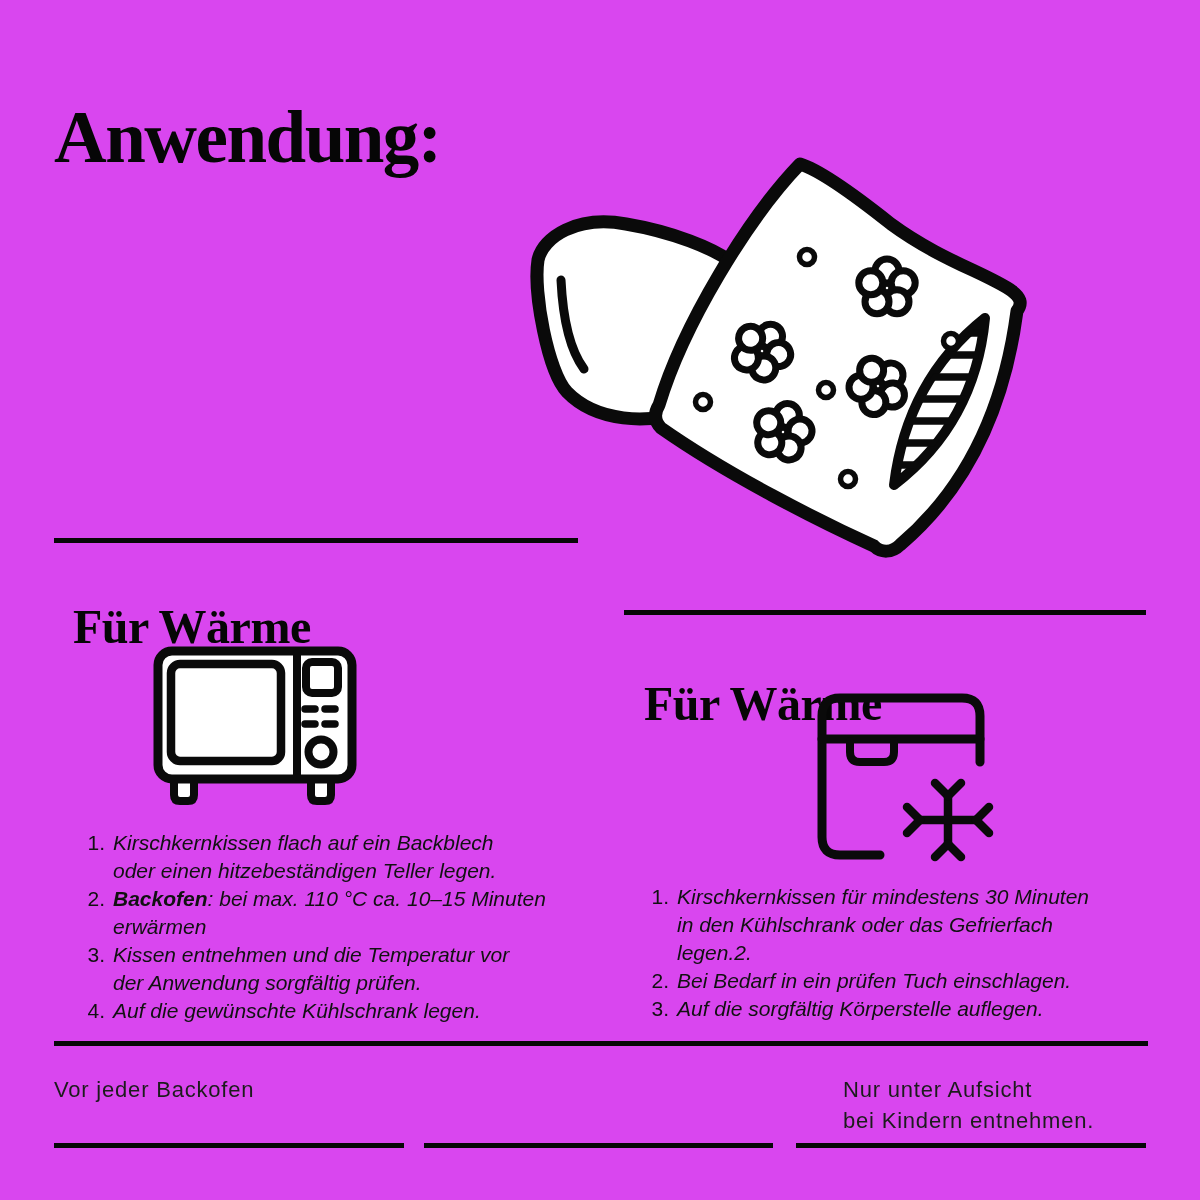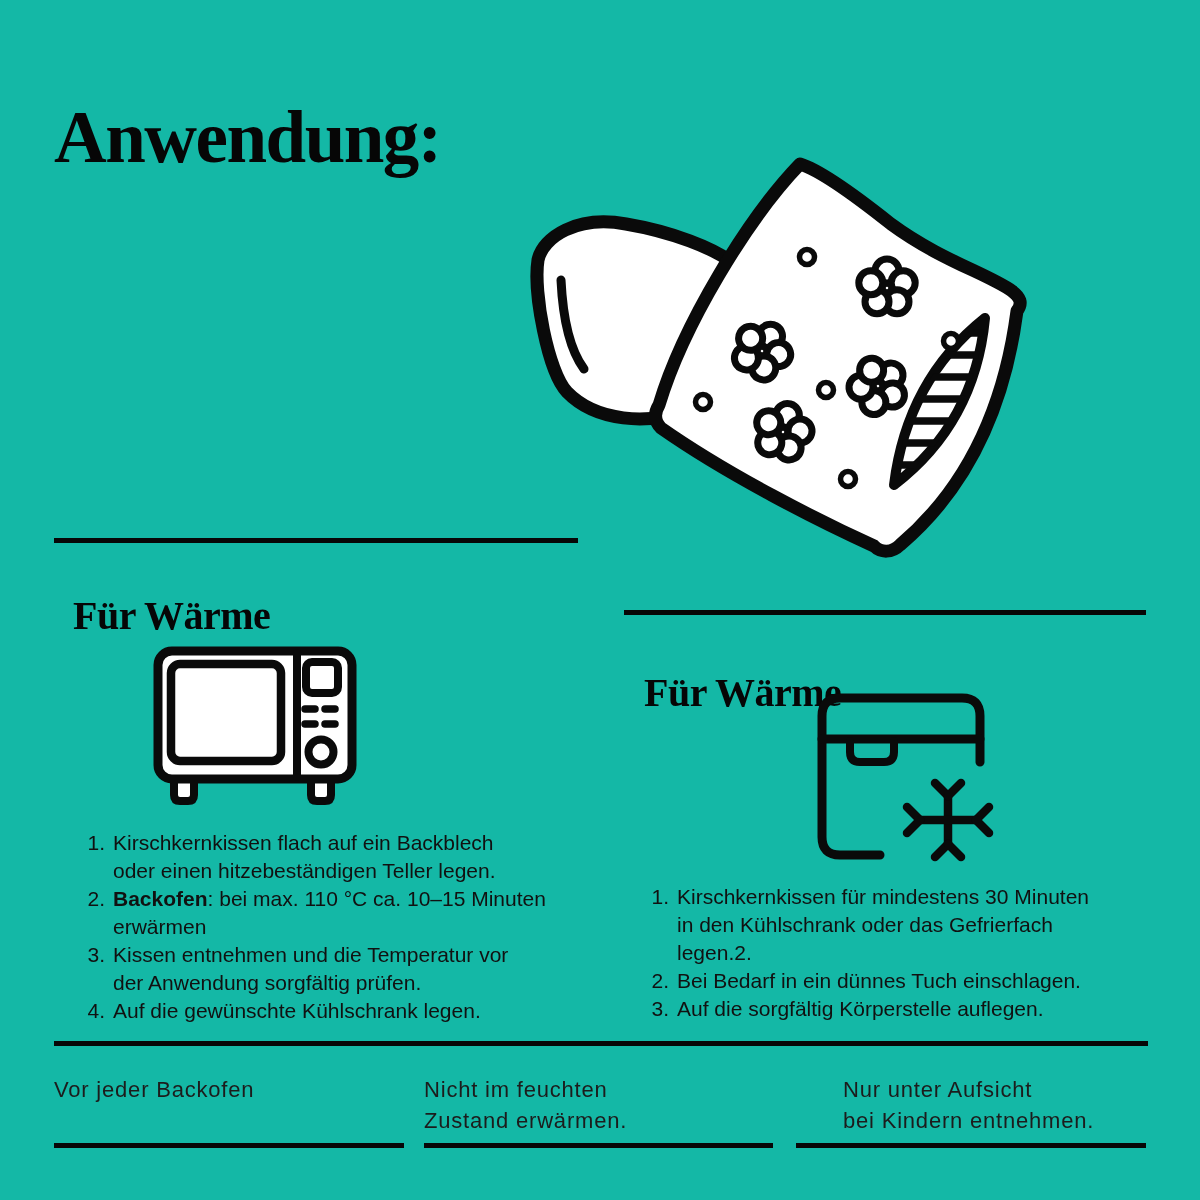--- a/index.html
+++ b/index.html
@@ -1,40 +1,40 @@
 <!DOCTYPE html>
 <html><head>
 <meta charset="utf-8">
 <style>
   html,body{margin:0;padding:0;background:#fff;}
   #canvas{
-    position:relative;width:1200px;height:1200px;background:#14b8a6;
+    position:relative;width:1200px;height:1200px;background:#d946ef;
     font-family:"Liberation Sans","DejaVu Sans",sans-serif;color:#0a0a0a;
     overflow:hidden;
   }
   .serif{font-family:"Liberation Serif","DejaVu Serif",serif;font-weight:600;color:#060606;}
   #page-title{position:absolute;left:54px;top:52px;font-size:73px;line-height:1;letter-spacing:-1.5px;}
   .rule{position:absolute;background:#070707;height:5px;}
   #rule-warm{left:54px;top:538px;width:524px;}
   #rule-cold{left:624px;top:610px;width:522px;}
   #rule-footer-top{left:54px;top:1041px;width:1094px;}
-  .section-heading{position:absolute;font-size:40px;line-height:1;letter-spacing:-0.5px;}
+  .section-heading{position:absolute;font-size:48px;line-height:1;letter-spacing:-0.5px;}
   #heading-warm{left:73px;top:563px;}
   #heading-cold{left:644px;top:640px;}
   svg{position:absolute;display:block;}
   #pillow-art{left:520px;top:140px;}
   #microwave-art{left:153px;top:646px;}
   #freezer-art{left:816px;top:692px;}
   ol.steps{position:absolute;margin:0;padding:0;list-style:none;font-size:21px;line-height:28px;color:#111;}
   #list-warm{left:60px;top:829px;width:510px;}
   #list-cold{left:624px;top:883px;width:530px;}
   ol.steps li{display:flex;align-items:flex-start;}
   ol.steps .num{flex:0 0 45px;text-align:right;}
   ol.steps .gap{flex:0 0 8px;}
-  ol.steps .txt{white-space:pre-line;}
+  ol.steps .txt{white-space:pre-line;font-style:italic;}
   ol.steps b{font-weight:700;}
   .footnote{position:absolute;top:1074px;width:360px;font-size:22px;line-height:31px;
     letter-spacing:0.8px;color:#1c1c1c;}
   #footnote-1{left:54px;} #footnote-2{left:424px;} #footnote-3{left:796px;margin-left:47px;}
   .foot-rule{position:absolute;top:1143px;background:#070707;height:5px;}
   #foot-rule-1{left:54px;width:350px;} #foot-rule-2{left:424px;width:349px;} #foot-rule-3{left:796px;width:350px;}
 </style>
 </head>
 <body>
 
@@ -183,37 +183,33 @@
     <li>
         <span class="num">1.</span>
         <span class="gap"></span>
         <span class="txt"><b></b><span>Kirschkernkissen für mindestens 30 Minuten
 in den Kühlschrank oder das Gefrierfach
 legen.2.</span></span>
       </li>
     <li>
         <span class="num">2.</span>
         <span class="gap"></span>
-        <span class="txt"><b></b><span>Bei Bedarf in ein dünnes Tuch einschlagen.</span></span>
+        <span class="txt"><b></b><span>Bei Bedarf in ein prüfen Tuch einschlagen.</span></span>
       </li>
     <li>
         <span class="num">3.</span>
         <span class="gap"></span>
         <span class="txt"><b></b><span>Auf die sorgfältig Körperstelle auflegen.</span></span>
       </li>
   </ol>
 
   <div id="rule-footer-top" class="rule"></div>
 
   <div id="footnote-1" class="footnote">
     <span style="display:block">Vor jeder Backofen</span>
-  </div>
-  <div id="footnote-2" class="footnote">
-    <span style="display:block">Nicht im feuchten</span>
-    <span style="display:block">Zustand erwärmen.</span>
   </div>
   <div id="footnote-3" class="footnote">
     <span style="display:block">Nur unter Aufsicht</span>
     <span style="display:block">bei Kindern entnehmen.</span>
   </div>
 
   <div id="foot-rule-1" class="foot-rule"></div>
   <div id="foot-rule-2" class="foot-rule"></div>
   <div id="foot-rule-3" class="foot-rule"></div>
 

